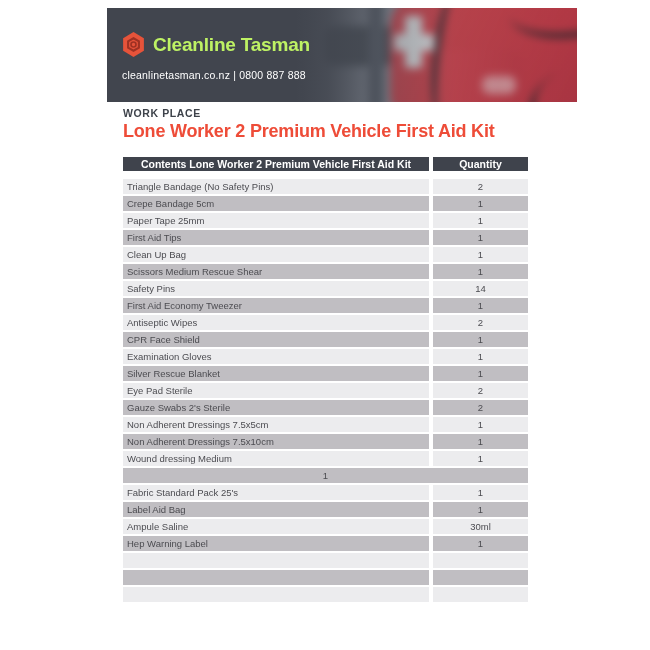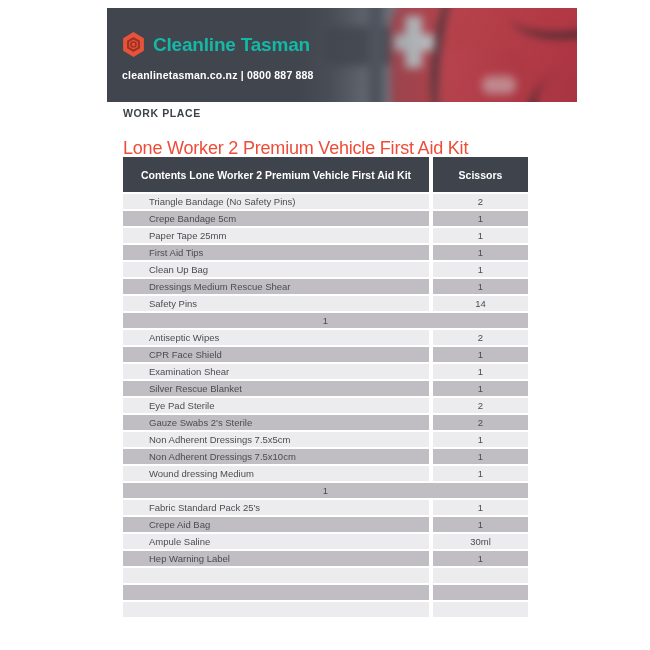--- a/index.html
+++ b/index.html
@@ -38,37 +38,37 @@
   .zipper-t{position:absolute;left:226px;top:-26px;width:150px;height:64px;
     border-bottom:5px solid #23262b;border-radius:0 0 50% 50%;transform:rotate(-9deg)}
   .zipper-b{position:absolute;left:246px;top:70px;width:90px;height:60px;
     border-left:5px solid #23262b;border-radius:50%;transform:rotate(-24deg)}
   .cross{position:absolute;left:0;top:0;width:100%;height:100%}
   .cross .v{position:absolute;left:123px;top:18px;width:17px;height:52px;background:#d3d6d8;border-radius:2px}
   .cross .h{position:absolute;left:112px;top:36px;width:40px;height:17px;background:#d3d6d8;border-radius:2px}
   .banner-overlay{position:absolute;inset:0;
     background:linear-gradient(90deg,var(--banner-bg) 0%,var(--banner-bg) 40%,rgba(65,69,78,.85) 47%,rgba(65,69,78,.38) 58%,rgba(65,69,78,.10) 74%,rgba(65,69,78,0) 100%);}
   .logo-row{position:absolute;left:14px;top:23px;display:flex;align-items:center;gap:7px}
-  .logo-text{color:#14b8a6;font-size:19px;font-weight:bold;letter-spacing:-.2px}
-  .contact{position:absolute;left:15px;top:61px;color:#ffffff;font-size:10.5px;font-weight:bold;letter-spacing:.2px}
+  .logo-text{color:#bef264;font-size:19px;font-weight:bold;letter-spacing:-.2px}
+  .contact{position:absolute;left:15px;top:61px;color:#ffffff;font-size:10.5px;font-weight:normal;letter-spacing:.2px}
   
   .title-block{position:absolute;left:123px;top:107px}
   .eyebrow{font-size:10.5px;font-weight:bold;color:#3d424a;letter-spacing:.6px}
-  .main-title{font-size:18px;font-weight:normal;color:var(--title-red);margin-top:19px;letter-spacing:-.2px;white-space:nowrap}
+  .main-title{font-size:18px;font-weight:bold;color:var(--title-red);margin-top:2px;letter-spacing:-.2px;white-space:nowrap}
   
   .kit-table{position:absolute;left:123px;top:157px;width:405px}
   .trow{display:flex;gap:4px}
-  .thead{height:35px;margin-bottom:2px}
+  .thead{height:14px;margin-bottom:8px}
   .thead .cell{background:var(--header-bg);color:#ffffff;font-size:10.5px;font-weight:bold;
     display:flex;align-items:center;justify-content:center}
   .cell.item-col{width:306px}
   .cell.qty-col{flex:1}
   .row{height:15px;margin-top:2px}
   .row .cell{font-size:9.5px;color:var(--row-text);display:flex;align-items:center}
-  .row .cell.item-col{padding-left:26px}
+  .row .cell.item-col{padding-left:4px}
   .row .cell.qty-col{justify-content:center}
   .row.light .cell{background:var(--row-light)}
   .row.dark .cell{background:var(--row-dark)}
 </style>
 </head>
 <body>
 
 <div class="banner">
   <div class="photo-wrap">
     <div class="photo-blur">
@@ -100,21 +100,21 @@
 </div>
 
 <div class="title-block">
   <div class="eyebrow">WORK PLACE</div>
   <div class="main-title">Lone Worker 2 Premium Vehicle First Aid Kit</div>
 </div>
 
 <div class="kit-table">
   <div class="trow thead">
     <div class="cell item-col">Contents Lone Worker 2 Premium Vehicle First Aid Kit</div>
-    <div class="cell qty-col">Scissors</div>
+    <div class="cell qty-col">Quantity</div>
   </div>
   <div>
       <div class="trow row light">
         <div class="cell item-col">Triangle Bandage (No Safety Pins)</div>
         <div class="cell qty-col">2</div>
       </div>
       <div class="trow row dark">
         <div class="cell item-col">Crepe Bandage 5cm</div>
         <div class="cell qty-col">1</div>
       </div>
@@ -124,40 +124,41 @@
       </div>
       <div class="trow row dark">
         <div class="cell item-col">First Aid Tips</div>
         <div class="cell qty-col">1</div>
       </div>
       <div class="trow row light">
         <div class="cell item-col">Clean Up Bag</div>
         <div class="cell qty-col">1</div>
       </div>
       <div class="trow row dark">
-        <div class="cell item-col">Dressings Medium Rescue Shear</div>
+        <div class="cell item-col">Scissors Medium Rescue Shear</div>
         <div class="cell qty-col">1</div>
       </div>
       <div class="trow row light">
         <div class="cell item-col">Safety Pins</div>
         <div class="cell qty-col">14</div>
       </div>
       <div class="trow row dark">
+        <div class="cell item-col">First Aid Economy Tweezer</div>
         <div class="cell qty-col">1</div>
       </div>
       <div class="trow row light">
         <div class="cell item-col">Antiseptic Wipes</div>
         <div class="cell qty-col">2</div>
       </div>
       <div class="trow row dark">
         <div class="cell item-col">CPR Face Shield</div>
         <div class="cell qty-col">1</div>
       </div>
       <div class="trow row light">
-        <div class="cell item-col">Examination Shear</div>
+        <div class="cell item-col">Examination Gloves</div>
         <div class="cell qty-col">1</div>
       </div>
       <div class="trow row dark">
         <div class="cell item-col">Silver Rescue Blanket</div>
         <div class="cell qty-col">1</div>
       </div>
       <div class="trow row light">
         <div class="cell item-col">Eye Pad Sterile</div>
         <div class="cell qty-col">2</div>
       </div>
@@ -178,21 +179,21 @@
         <div class="cell qty-col">1</div>
       </div>
       <div class="trow row dark">
         <div class="cell qty-col">1</div>
       </div>
       <div class="trow row light">
         <div class="cell item-col">Fabric Standard Pack 25's</div>
         <div class="cell qty-col">1</div>
       </div>
       <div class="trow row dark">
-        <div class="cell item-col">Crepe Aid Bag</div>
+        <div class="cell item-col">Label Aid Bag</div>
         <div class="cell qty-col">1</div>
       </div>
       <div class="trow row light">
         <div class="cell item-col">Ampule Saline</div>
         <div class="cell qty-col">30ml</div>
       </div>
       <div class="trow row dark">
         <div class="cell item-col">Hep Warning Label</div>
         <div class="cell qty-col">1</div>
       </div>

